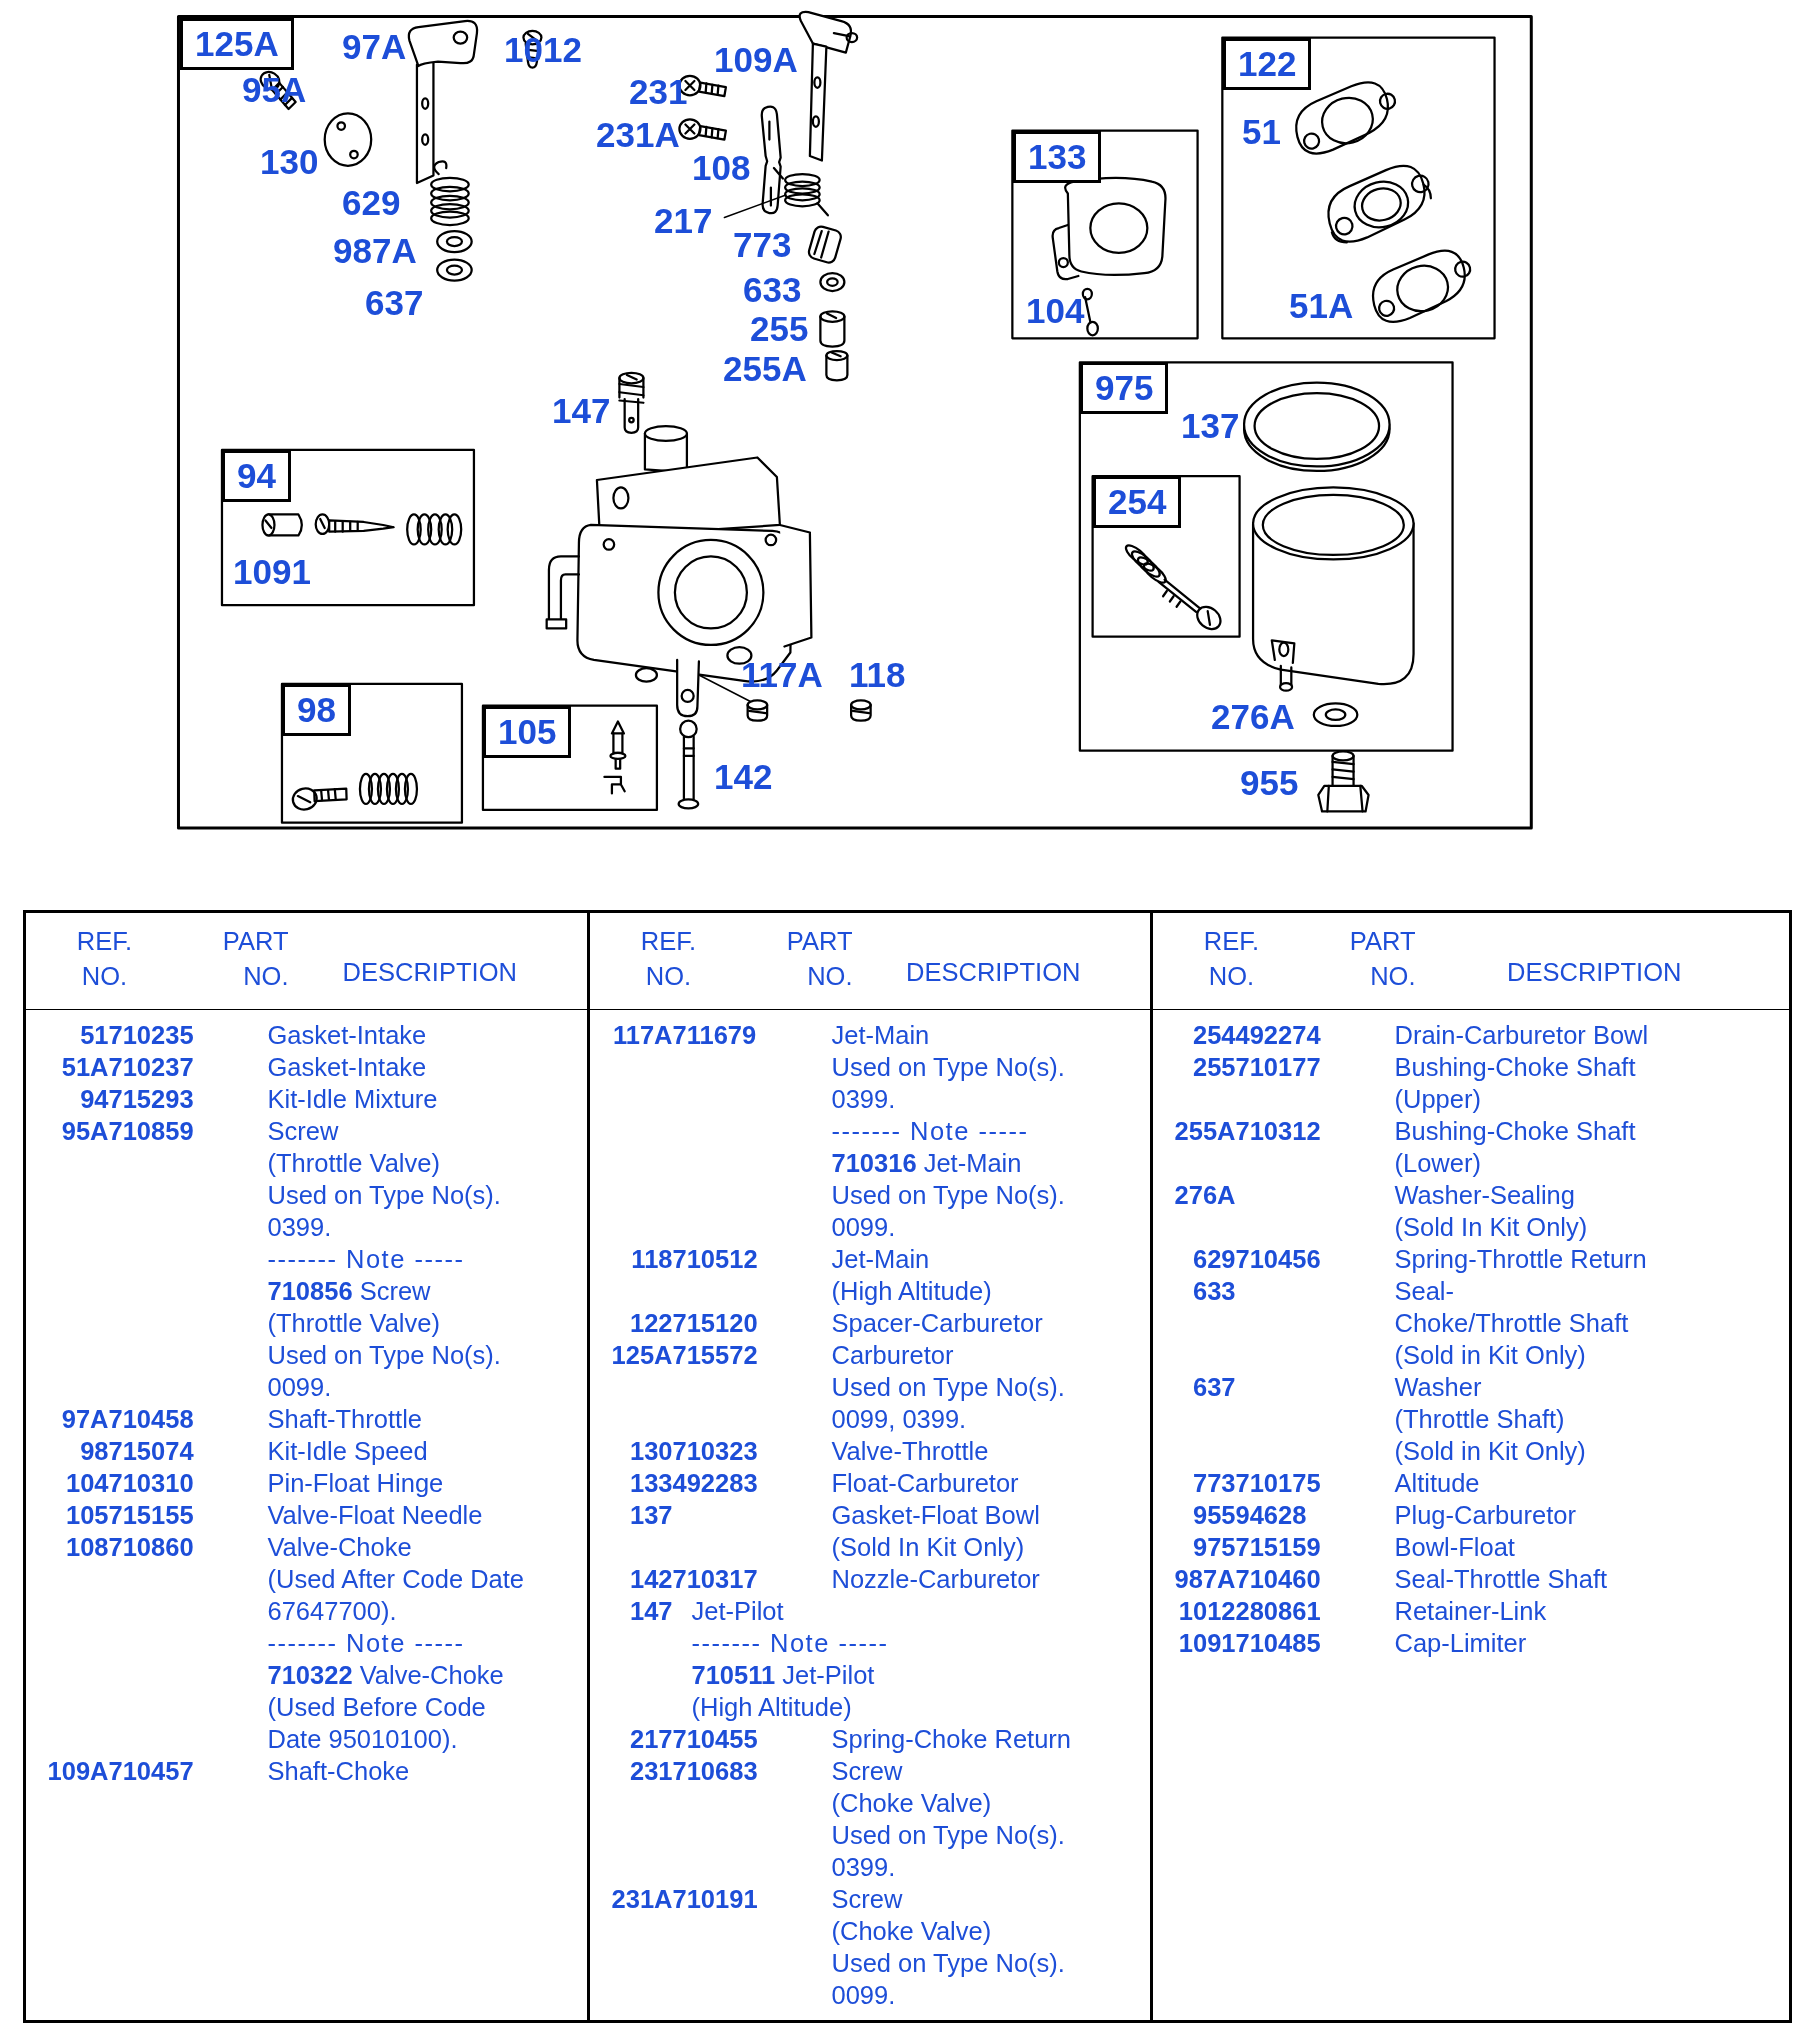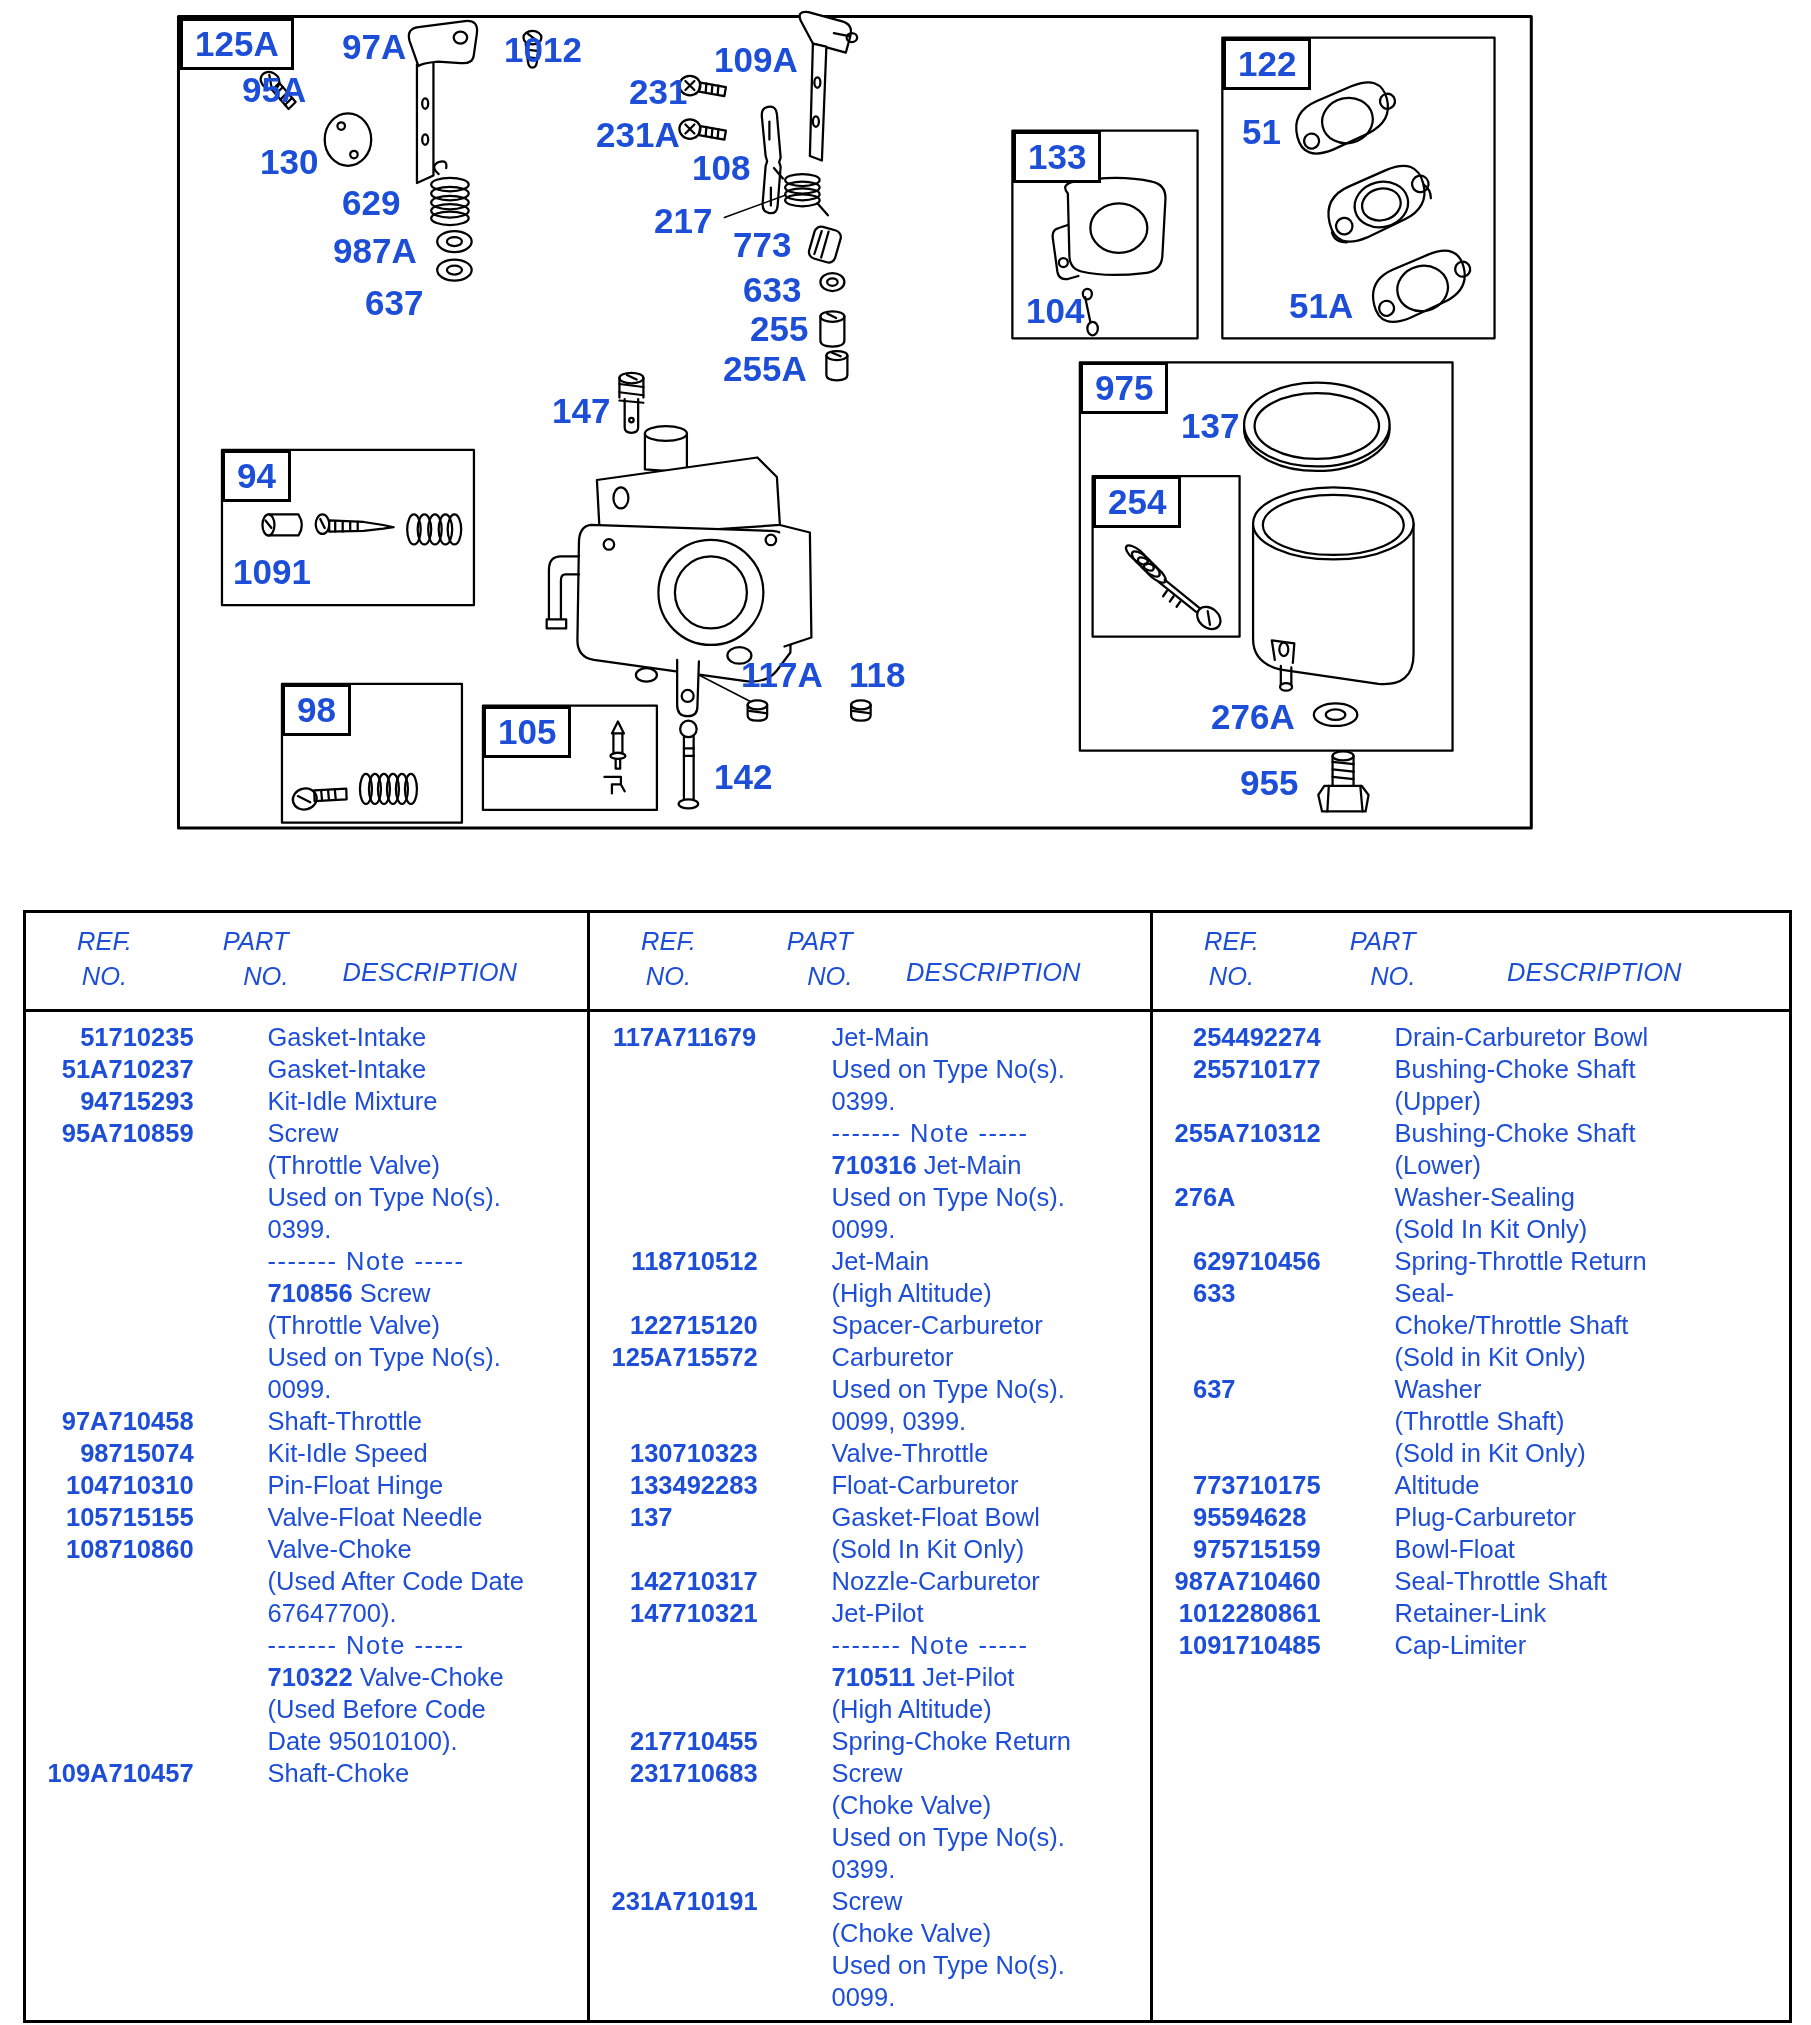--- a/index.html
+++ b/index.html
@@ -7,21 +7,21 @@
         font-family:"Liberation Sans",sans-serif;overflow:hidden;}
   svg{position:absolute;left:0;top:0;}
   svg *{vector-effect:none;}
   .lineart{fill:none;stroke:#000;stroke-width:3;stroke-linecap:round;stroke-linejoin:round;}
   .callout-layer{position:absolute;left:0;top:0;width:1811px;height:870px;}
   .callout{position:absolute;font-weight:bold;font-size:35px;line-height:1.05;white-space:nowrap;}
   .callout.boxed{border:3px solid #000;background:#fff;padding:4.5px 12px;}
   
   .ptable{position:absolute;left:22.5px;top:910px;width:1769px;height:1113px;
           border:3px solid #000;box-sizing:border-box;font-size:25.5px;}
-  .thead{display:grid;grid-template-columns:564px 563px 636px;height:96px;border-bottom:3px solid #000000;font-style:italic;}
+  .thead{display:grid;grid-template-columns:564px 563px 636px;height:96px;border-bottom:1px solid #000000;}
   .thead .hcell{position:relative;box-sizing:border-box;}
   .thead .hcell.sep{border-right:3px solid #000;}
   .h-ref{position:absolute;left:22.5px;top:10.5px;width:113px;text-align:center;line-height:35px;}
   .h-part{position:absolute;left:143px;top:10.5px;width:120px;text-align:right;line-height:35px;}
   .h-desc{position:absolute;left:270px;top:45px;right:22.5px;text-align:center;}
   .tbody{display:grid;grid-template-columns:564px 563px 636px;height:1011px;}
   .tcol{box-sizing:border-box;padding-top:9px;overflow:hidden;}
   .tcol.sep{border-right:3px solid #000;}
   .prow{display:grid;grid-template-columns:83px 140px 1fr;line-height:32px;}
   .pref{text-align:right;font-weight:bold;}
@@ -536,21 +536,20 @@
           </div>
           <div class="prow">
             <div class="pref">142</div>
             <div class="ppart">710317</div>
             <div class="pdesc">
               <div class="dline">Nozzle-Carburetor</div>
             </div>
           </div>
           <div class="prow">
             <div class="pref">147</div>
-            <div class="ppart">710321</div>
             <div class="pdesc">
               <div class="dline">Jet-Pilot</div>
               <div class="dline note">------- Note -----</div>
               <div class="dline"><span class="b">710511 </span>Jet-Pilot</div>
               <div class="dline">(High Altitude)</div>
             </div>
           </div>
           <div class="prow">
             <div class="pref">217</div>
             <div class="ppart">710455</div>

